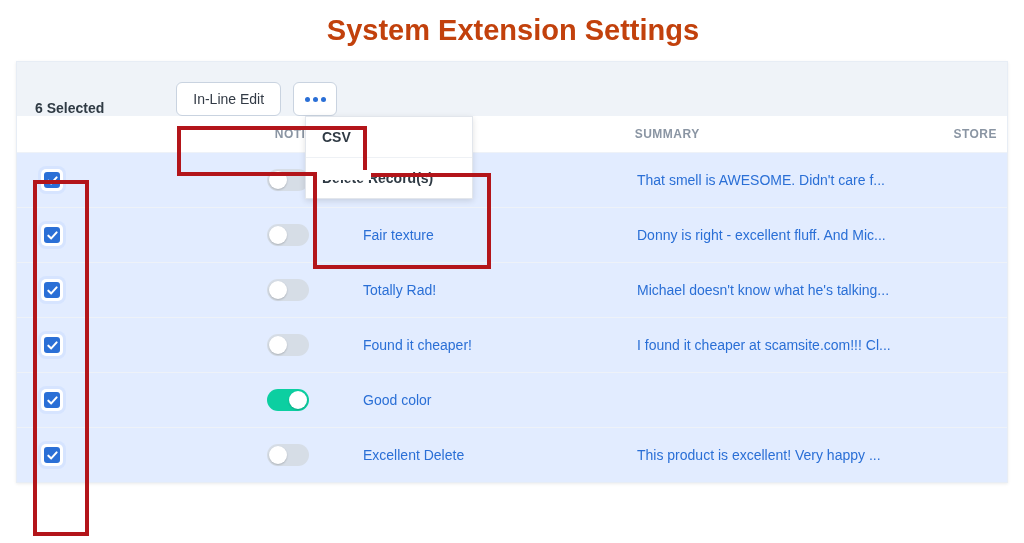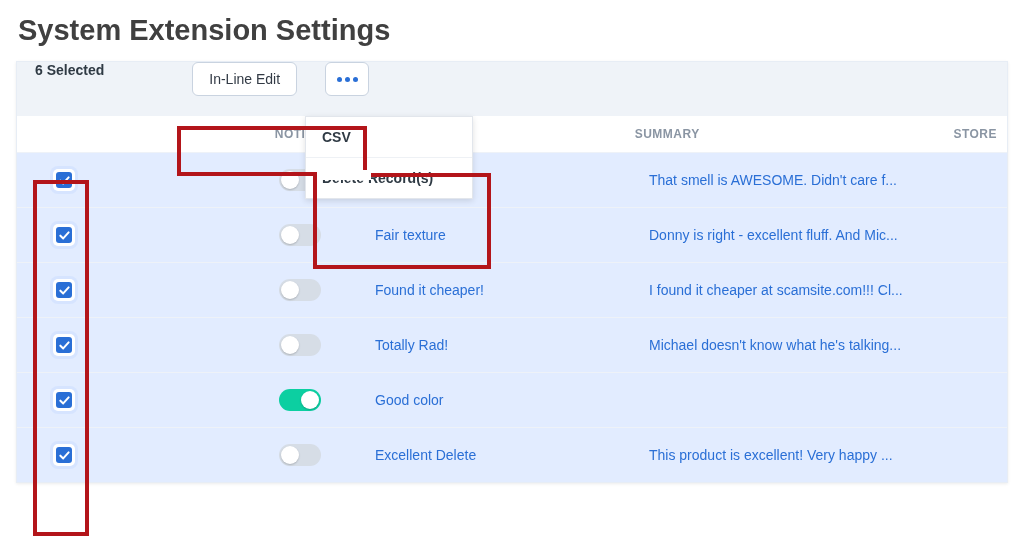--- a/index.html
+++ b/index.html
@@ -11,36 +11,37 @@
     width: 1024px;
     height: 543px;
     overflow: hidden;
   }
   .page {
     padding: 10px 16px 0 16px;
   }
   .page-title {
     font-size: 29px;
     font-weight: 700;
-    color: #404040;
+    color: #c2410c;
     margin: 4px 0 14px 2px;
+    text-align: center;
   }
   .panel {
     border: 1px solid #e7edf5;
     background: #fdfefe;
     box-shadow: 0 1px 3px rgba(0,0,0,0.08);
     position: relative;
   }
   .toolbar {
     background: #eff3f8;
     height: 54px;
     display: flex;
-    align-items: flex-start;
+    align-items: flex-end;
     padding: 0 18px;
-    gap: 28px;
+    gap: 12px;
   }
   .sel-count {
     font-size: 14px;
     font-weight: 700;
     color: #2f3a44;
     margin-right: 60px;
   }
   .btn {
     height: 34px;
     padding: 0 16px;
@@ -107,21 +108,21 @@
   .col-title  { width: 290px; }
   .col-summary{ width: 320px; }
   .col-store  { flex: 1; text-align: right; padding-right: 10px; }
 
   .row {
     display: flex;
     align-items: center;
     height: 55px;
     border-top: 1px solid #eef2f8;
   }
-  .row.sel { background: #e2ecff; padding-left: 12px; }
+  .row.sel { background: #e2ecff; }
   .row .td { font-size: 14px; }
   .link { color: #2a6fd6; cursor: pointer; }
   .checkbox {
     width: 22px; height: 22px; border-radius: 5px;
     background: #ffffff;
     box-shadow: 0 0 0 3px #d6e4ff;
     display: inline-flex; align-items: center; justify-content: center;
     cursor: pointer;
   }
   .checkbox .inner {
@@ -265,61 +266,61 @@
                   </svg>
                 </span>
       </span>
     </div>
     <div class="td notify-cell">
       <span class="toggle ">
                 <span class="knob"></span>
               </span>
     </div>
     <div class="td title-cell">
+      <span class="link">Totally Rad!</span>
+    </div>
+    <div class="td summary-cell">
+      <span class="link">Michael doesn't know what he's talking...</span>
+    </div>
+    <div class="td col-store"></div>
+  </div>
+          <div class="row sel">
+    <div class="td col-check">
+      <span class="checkbox">
+        <span class="inner">
+                  <svg viewBox="0 0 12 12">
+                    <path d="M1.5 6.2 L4.6 9.2 L10.5 2.6" fill="none" stroke="#ffffff" stroke-width="2.2" stroke-linecap="round" stroke-linejoin="round"></path>
+                  </svg>
+                </span>
+      </span>
+    </div>
+    <div class="td notify-cell">
+      <span class="toggle ">
+                <span class="knob"></span>
+              </span>
+    </div>
+    <div class="td title-cell">
       <span class="link">Found it cheaper!</span>
     </div>
     <div class="td summary-cell">
       <span class="link">I found it cheaper at scamsite.com!!! Cl...</span>
     </div>
     <div class="td col-store"></div>
   </div>
           <div class="row sel">
     <div class="td col-check">
       <span class="checkbox">
         <span class="inner">
                   <svg viewBox="0 0 12 12">
                     <path d="M1.5 6.2 L4.6 9.2 L10.5 2.6" fill="none" stroke="#ffffff" stroke-width="2.2" stroke-linecap="round" stroke-linejoin="round"></path>
                   </svg>
                 </span>
       </span>
     </div>
     <div class="td notify-cell">
-      <span class="toggle ">
-                <span class="knob"></span>
-              </span>
-    </div>
-    <div class="td title-cell">
-      <span class="link">Totally Rad!</span>
-    </div>
-    <div class="td summary-cell">
-      <span class="link">Michael doesn't know what he's talking...</span>
-    </div>
-    <div class="td col-store"></div>
-  </div>
-          <div class="row sel">
-    <div class="td col-check">
-      <span class="checkbox">
-        <span class="inner">
-                  <svg viewBox="0 0 12 12">
-                    <path d="M1.5 6.2 L4.6 9.2 L10.5 2.6" fill="none" stroke="#ffffff" stroke-width="2.2" stroke-linecap="round" stroke-linejoin="round"></path>
-                  </svg>
-                </span>
-      </span>
-    </div>
-    <div class="td notify-cell">
       <span class="toggle on">
                 <span class="knob"></span>
               </span>
     </div>
     <div class="td title-cell">
       <span class="link">Good color</span>
     </div>
     <div class="td col-store"></div>
   </div>
           <div class="row sel">

